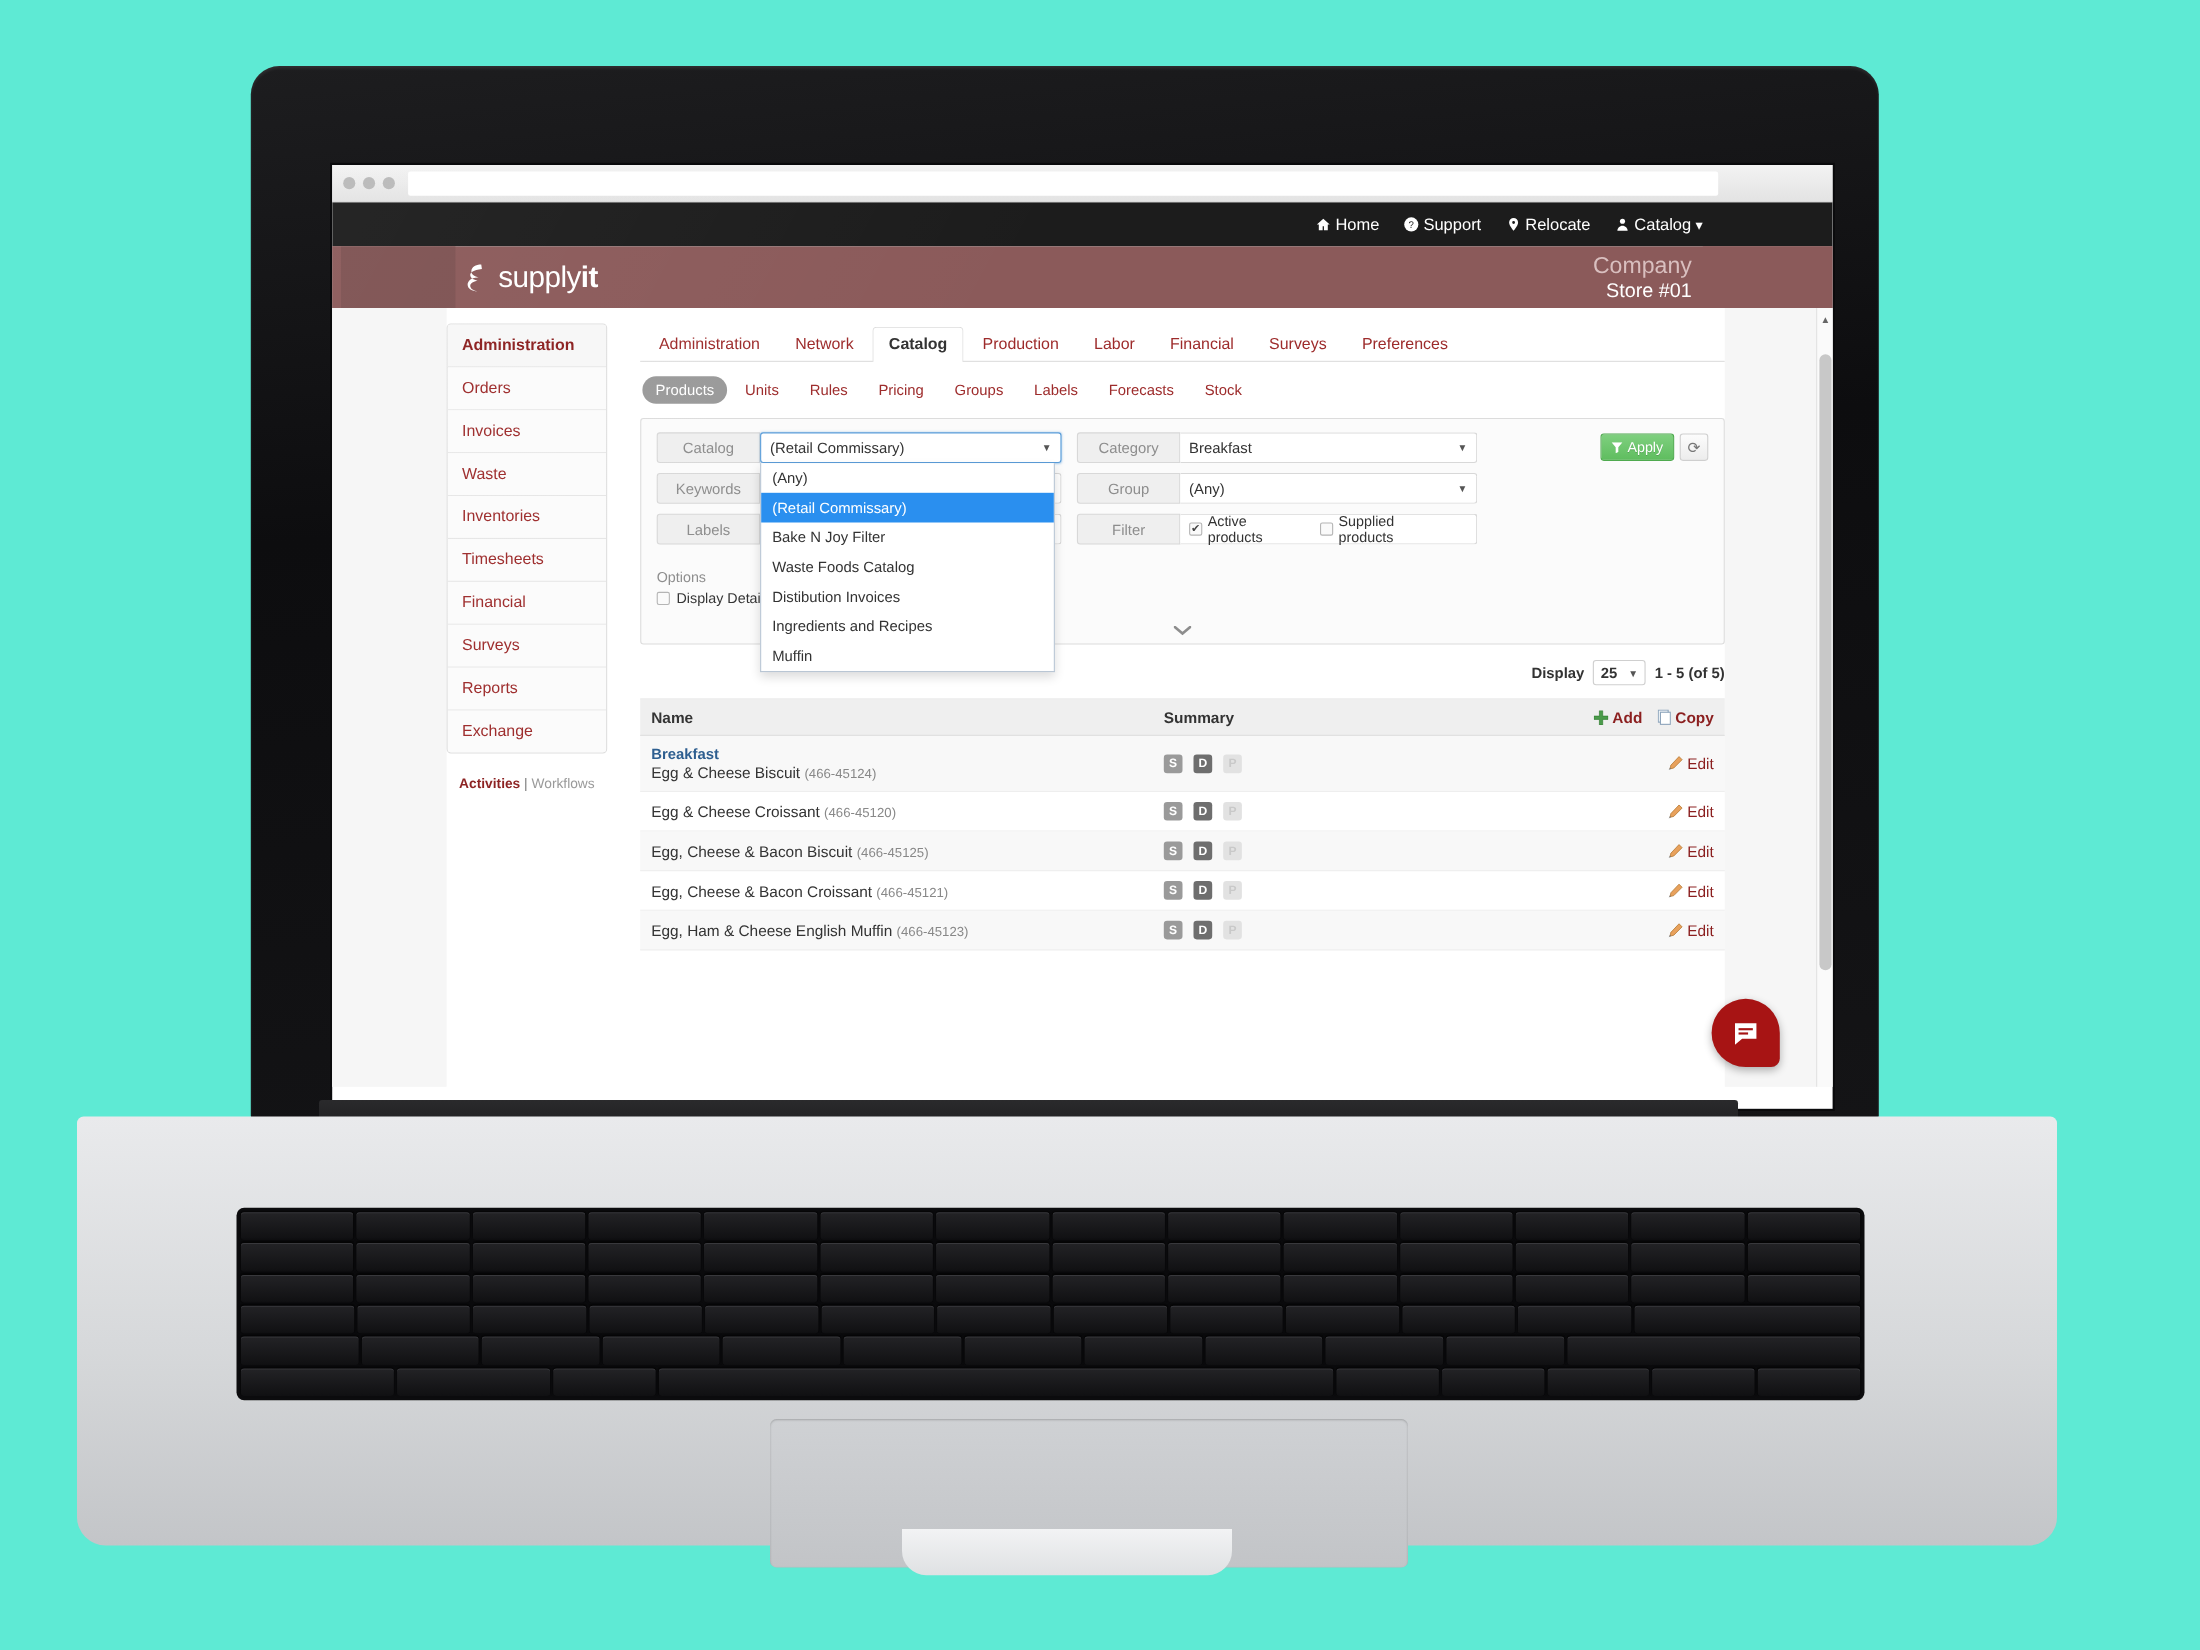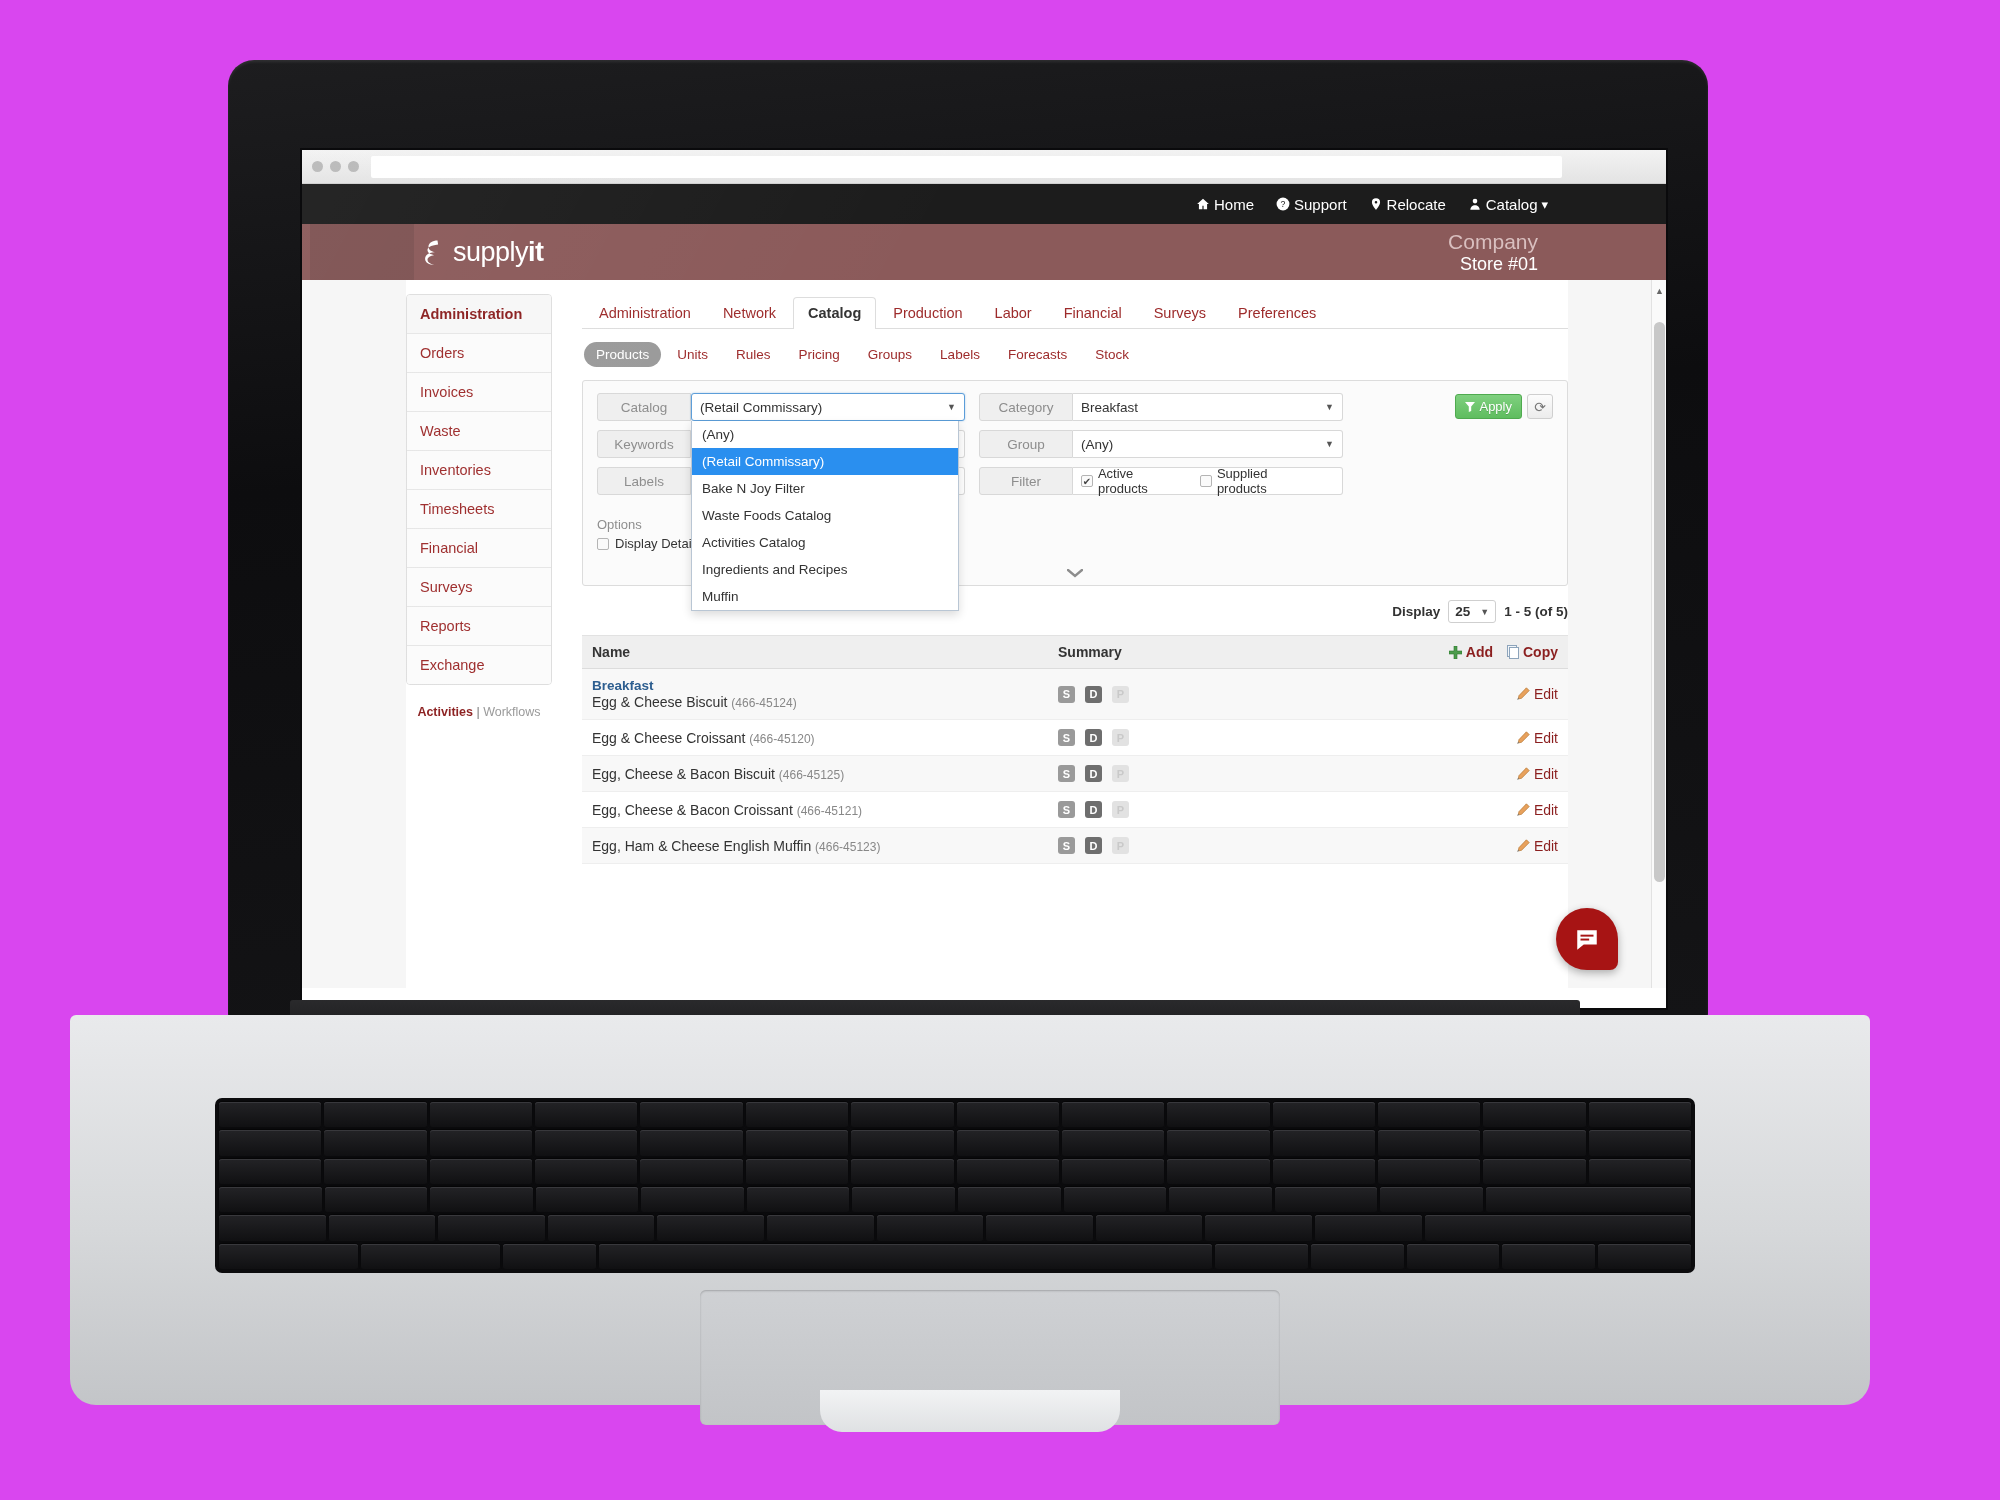--- a/index.html
+++ b/index.html
@@ -4,21 +4,21 @@
 <style>
   * { box-sizing: border-box; margin: 0; padding: 0; }
   html, body {
     width: 2000px; height: 1500px;
     background: #000;
     font-family: "Liberation Sans", sans-serif;
     overflow: hidden;
   }
 
   
-  #stage { position: relative; width: 2000px; height: 1500px; background: #d946ef; }
+  #stage { position: relative; width: 2000px; height: 1500px; background: #5eead4; }
 
   .laptop-lid {
     position: absolute;
     left: 228px; top: 60px;
     width: 1480px; height: 960px;
     background: linear-gradient(175deg,#1d1d1f 0%, #0d0d0f 40%, #141416 100%);
     border-radius: 26px 26px 6px 6px;
     box-shadow: inset 0 2px 3px rgba(255,255,255,.09);
   }
   .lid-bezel {
@@ -487,21 +487,21 @@
             <svg width="16" height="9" viewBox="0 0 16 9">
                 <path d="M1 1l7 6 7-6" stroke="#8d8d8d" stroke-width="2.4" fill="none" stroke-linecap="round"></path>
               </svg>
           </div>
 
           <div class="dropdown" id="catalog-dropdown">
               <div class="dd-item">(Any)</div>
               <div class="dd-item sel">(Retail Commissary)</div>
               <div class="dd-item">Bake N Joy Filter</div>
               <div class="dd-item">Waste Foods Catalog</div>
-              <div class="dd-item">Activities Catalog</div>
+              <div class="dd-item">Distibution Invoices</div>
               <div class="dd-item">Ingredients and Recipes</div>
               <div class="dd-item">Muffin</div>
             </div>
         </div>
 
         <div class="results-top">
           <span>Display</span>
           <div class="display-select">
             <span>25</span>
             <span class="caret">▼</span>

